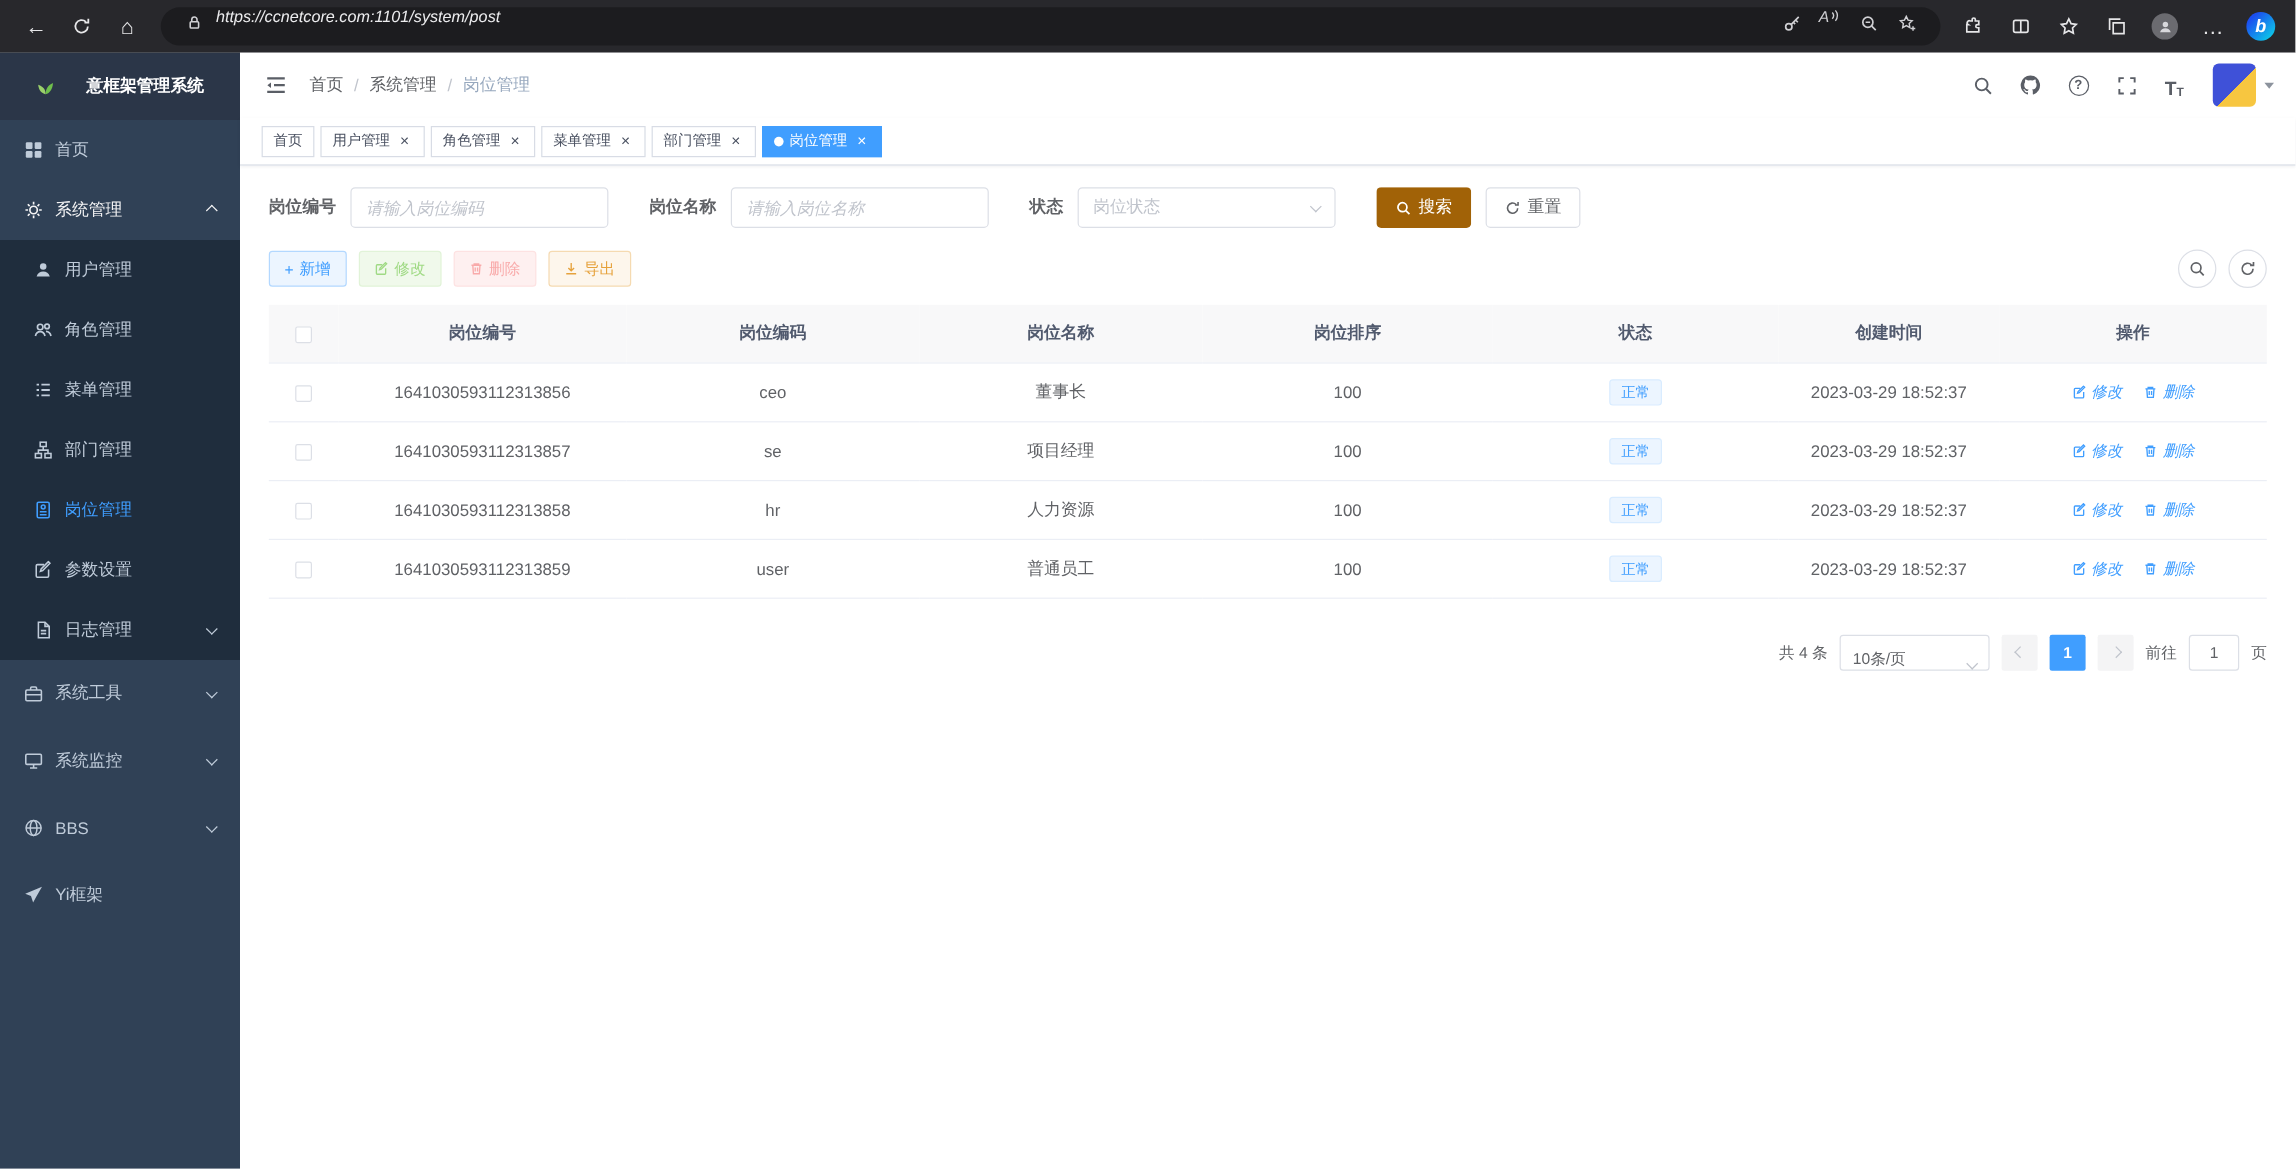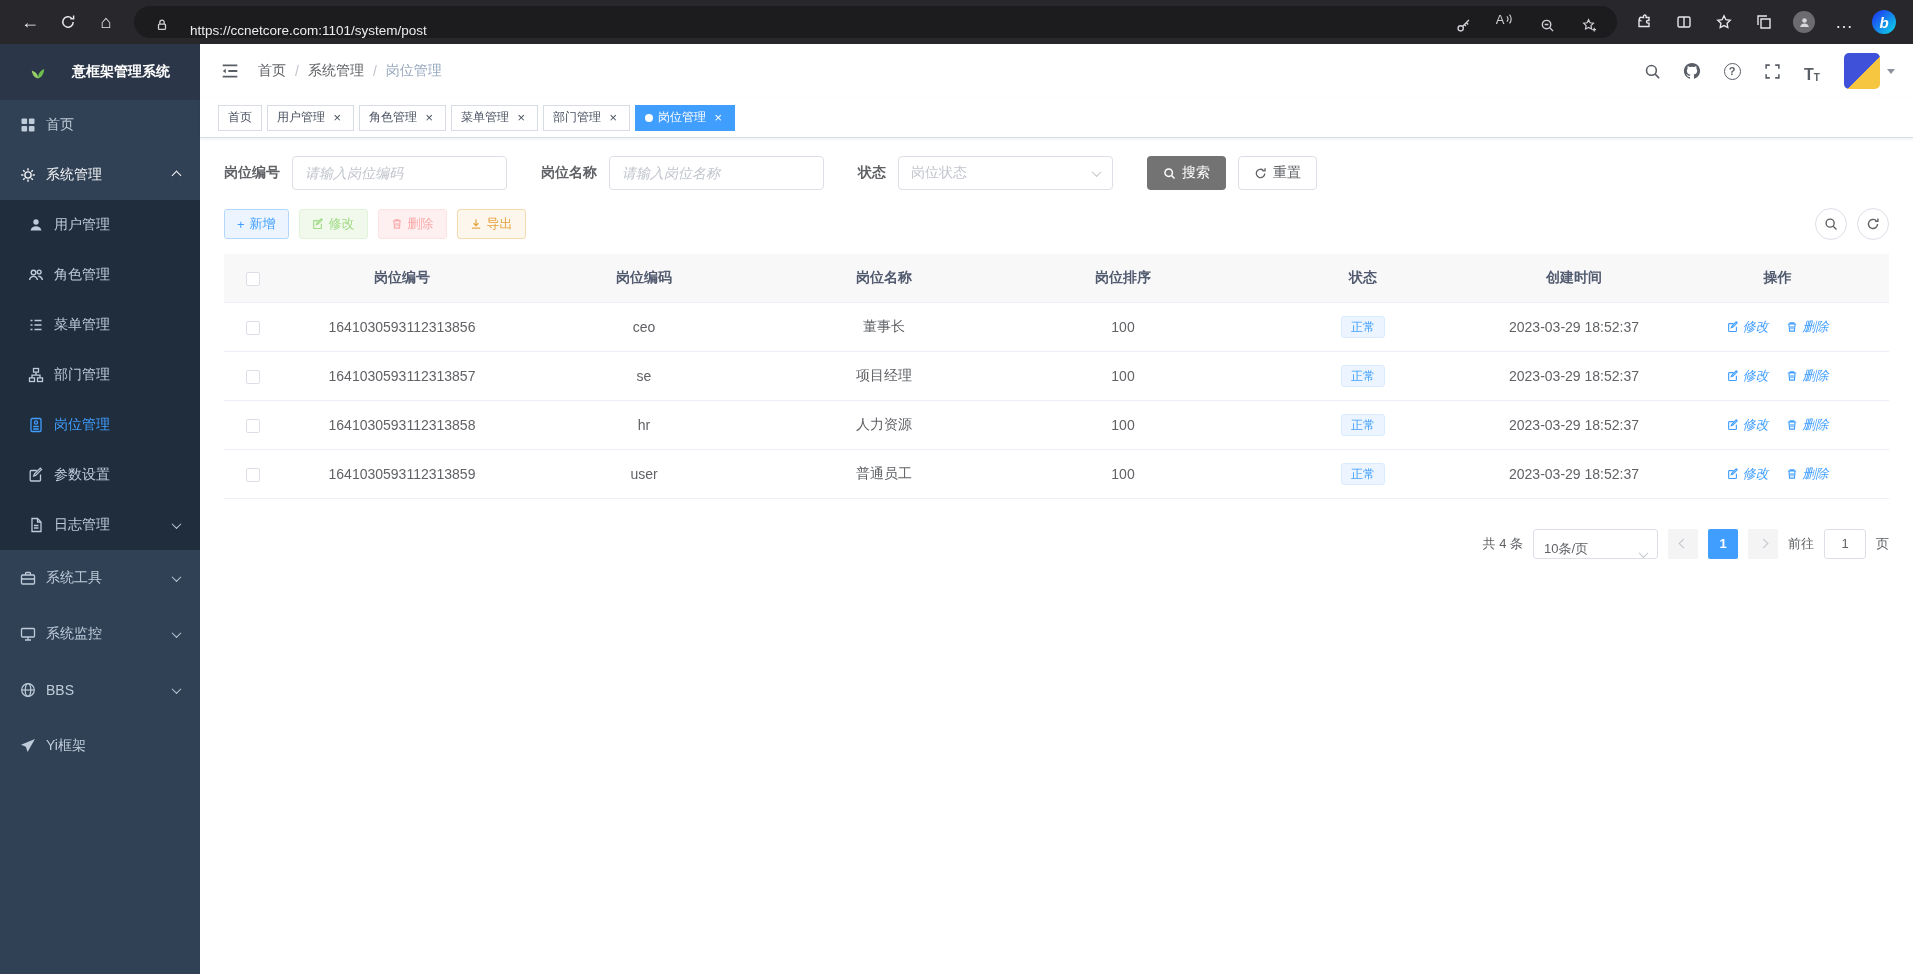--- a/index.html
+++ b/index.html
@@ -6,21 +6,21 @@
   html,body { width:1913px; height:974px; overflow:hidden; }
   body { font-family:"Liberation Sans","DejaVu Sans",sans-serif; font-size:14px; color:#303133; background:#fff; }
   svg { display:block; }
 
   
   .browser-bar { height:44px; background:#28282c; display:flex; align-items:center; padding:0 12px; }
   .b-left { display:flex; align-items:center; gap:2px; }
   .b-icon { width:36px; height:34px; display:flex; align-items:center; justify-content:center;
             color:#e6e6e8; font-size:18px; border-radius:6px; cursor:pointer; }
   .address-bar { flex:1; height:32px; background:#1c1c1f; border-radius:16px; margin:0 10px;
-                 display:flex; align-items:flex-end; padding:0 14px; gap:14px; color:#e3e3e5; }
+                 display:flex; align-items:flex-start; padding:0 14px; gap:4px; color:#e3e3e5;font-style:italic; }
   .address-bar .url { font-size:13.5px; color:#ececee; white-space:nowrap; }
   .addr-spacer { flex:1; }
   .addr-icon { width:28px; height:26px; display:flex; align-items:center; justify-content:center;
                color:#cfcfd3; cursor:pointer; border-radius:4px; }
   .read-aloud { display:flex; align-items:flex-start; gap:1px; font-size:13px; color:#cfcfd3; }
   .b-right { display:flex; align-items:center; gap:6px; }
   .b-right .b-icon { width:34px; }
   .profile-dot { width:22px; height:22px; border-radius:50%; background:#6b6b70;
                  display:flex; align-items:center; justify-content:center; color:#d8d8dc; }
   .bing-badge { width:24px; height:24px; border-radius:50%;
@@ -92,21 +92,21 @@
               padding:0 12px; font-size:14px; color:#606266; outline:none;
               font-family:"Liberation Sans","DejaVu Sans",sans-serif;font-style:italic; }
   .el-input::placeholder { color:#c0c4cc; }
   .el-select { width:215px; height:34px; border:1px solid #dcdfe6; border-radius:4px;
                padding:0 12px; display:flex; align-items:center; justify-content:space-between;
                color:#c0c4cc; cursor:pointer; background:#fff;gap:36px; }
   .el-select .chev { color:#c0c4cc; }
   .btn { height:34px; padding:0 15px; border-radius:4px; font-size:14px; display:inline-flex;
          align-items:center; gap:6px; cursor:pointer; border:1px solid transparent;
          font-family:inherit; }
-  .btn-primary { background:#737373; color:#fff; }
+  .btn-primary { background:#a16207; color:#fff; }
   .btn-default { background:#fff; border-color:#dcdfe6; color:#606266; margin-left:12px; }
 
   .toolbar-row { display:flex; align-items:center; margin-bottom:14px; }
   .btn-plain { height:30px; padding:0 12px; border-radius:3px; font-size:13px; display:inline-flex;
                align-items:center; gap:5px; cursor:pointer; margin-right:10px; border:1px solid;
                font-family:inherit; }
   .btn-plain.blue   { color:#409eff; background:#ecf5ff; border-color:#b3d8ff; }
   .btn-plain.green  { color:#a0da85; background:#f0f9eb; border-color:#e1f3d8; cursor:not-allowed; }
   .btn-plain.red    { color:#f9aaaa; background:#fef0f0; border-color:#fde2e2; cursor:not-allowed; }
   .btn-plain.orange { color:#e6a23c; background:#fdf6ec; border-color:#f5dab1; }

